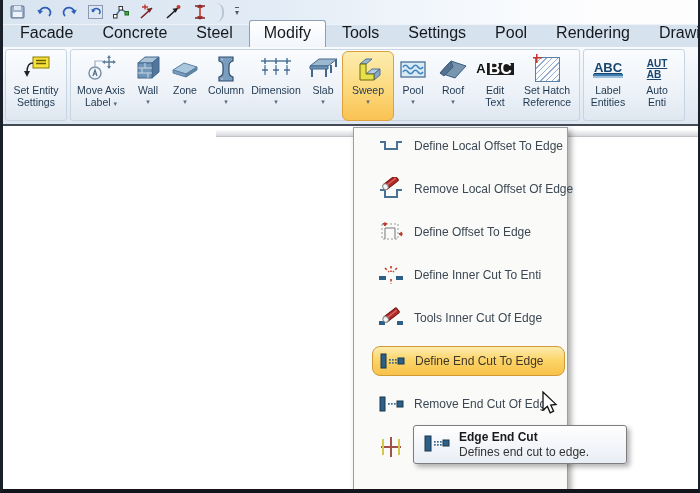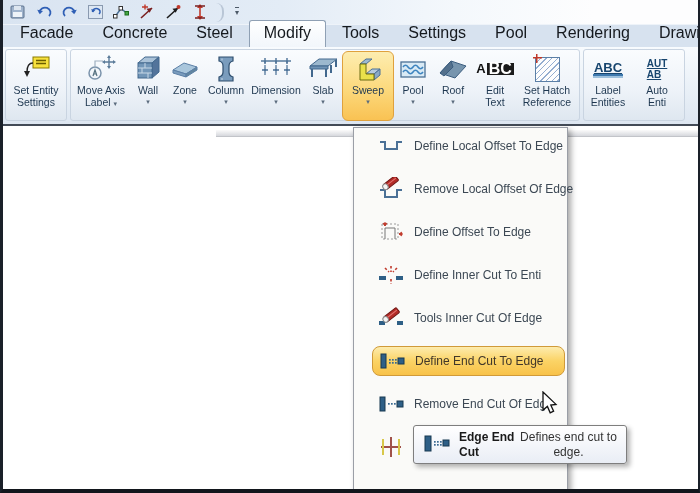--- a/index.html
+++ b/index.html
@@ -85,21 +85,21 @@
     border:1px solid #d09a39; border-radius:8px; color:#41372a;
   }
 
   
   .tooltip{
     position:absolute; left:410px; top:425px; width:214px; height:39px; z-index:6;
     background:linear-gradient(#ffffff,#e9edf5); border:1px solid #7e7e7e; border-radius:3px;
     box-shadow:3px 3px 5px rgba(0,0,0,.3);
     display:flex; align-items:center; gap:9px; padding:3px 8px;
   }
-  .tooltip .txt{ display:flex; line-height:15px; }
+  .tooltip .txt{ display:flex; flex-direction:column; line-height:15px; }
   .tooltip .tt-title{ font-weight:bold; font-size:12px; color:#1a1a1a; }
   .tooltip .tt-desc{ font-size:12px; color:#333;text-align:center; }
 
   .cursor{ position:absolute; left:538px; top:391px; z-index:8; }
 </style>
 </head>
 <body>
 
 <div class="window">
 

